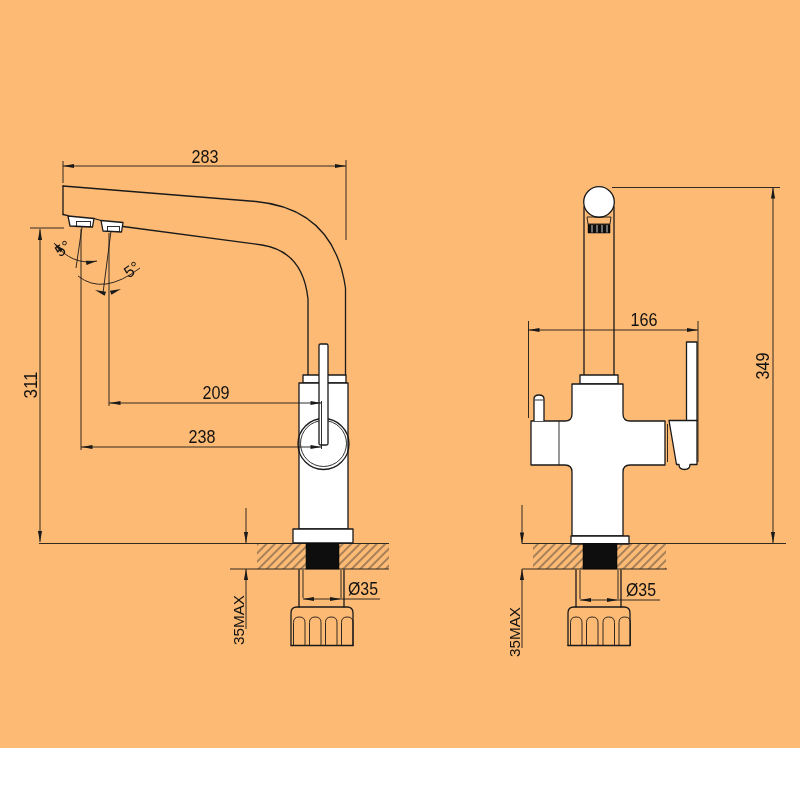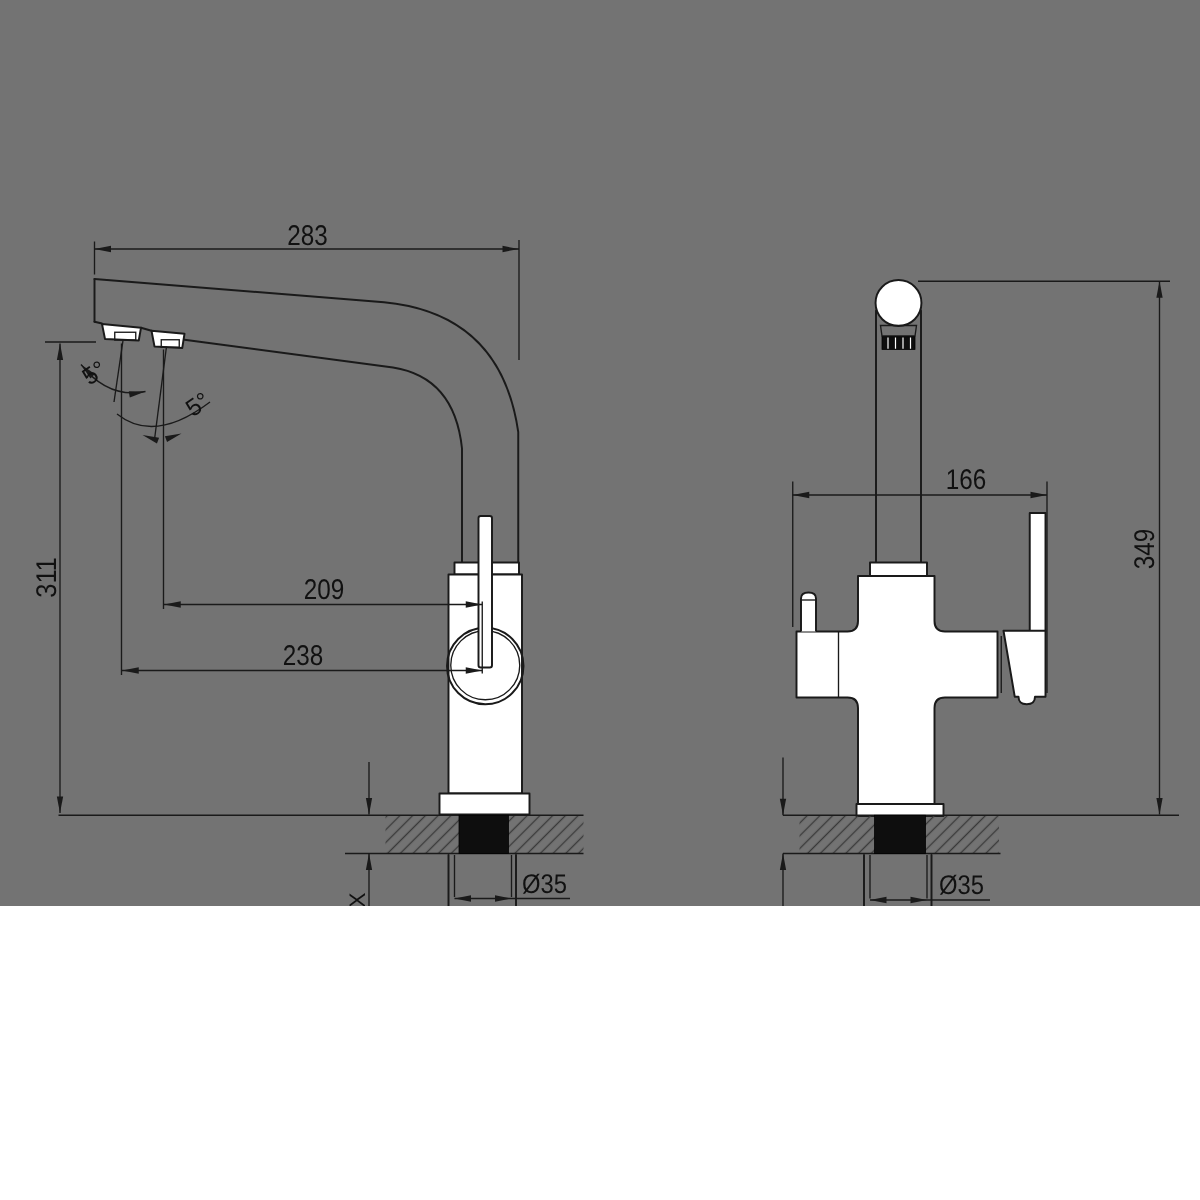--- a/index.html
+++ b/index.html
@@ -1,16 +1,16 @@
 <!DOCTYPE html>
 <html><head>
 <meta charset="utf-8">
 <style>
   html,body{margin:0;padding:0;background:#fff;}
-  .page{width:800px;height:604px;background:#737373;position:relative;overflow:hidden;}
+  .page{width:800px;height:748px;background:#fdba74;position:relative;overflow:hidden;}
   svg{display:block;}
   text{font-family:"Liberation Sans", sans-serif;fill:#111;}
   .outline{fill:none;stroke:#1a1a1a;stroke-width:1.3;stroke-linejoin:round;stroke-linecap:round;}
   .outline-f{fill:#ffffff;stroke:#1a1a1a;stroke-width:1.3;stroke-linejoin:round;}
   .thin{fill:none;stroke:#1a1a1a;stroke-width:0.9;stroke-linecap:butt;}
   .dim{fill:none;stroke:#1a1a1a;stroke-width:0.9;}
   .ah{fill:#1a1a1a;stroke:none;}
   .blackfill{fill:#0e0e0e;stroke:#000;stroke-width:0.5;}
 </style>
 </head>

